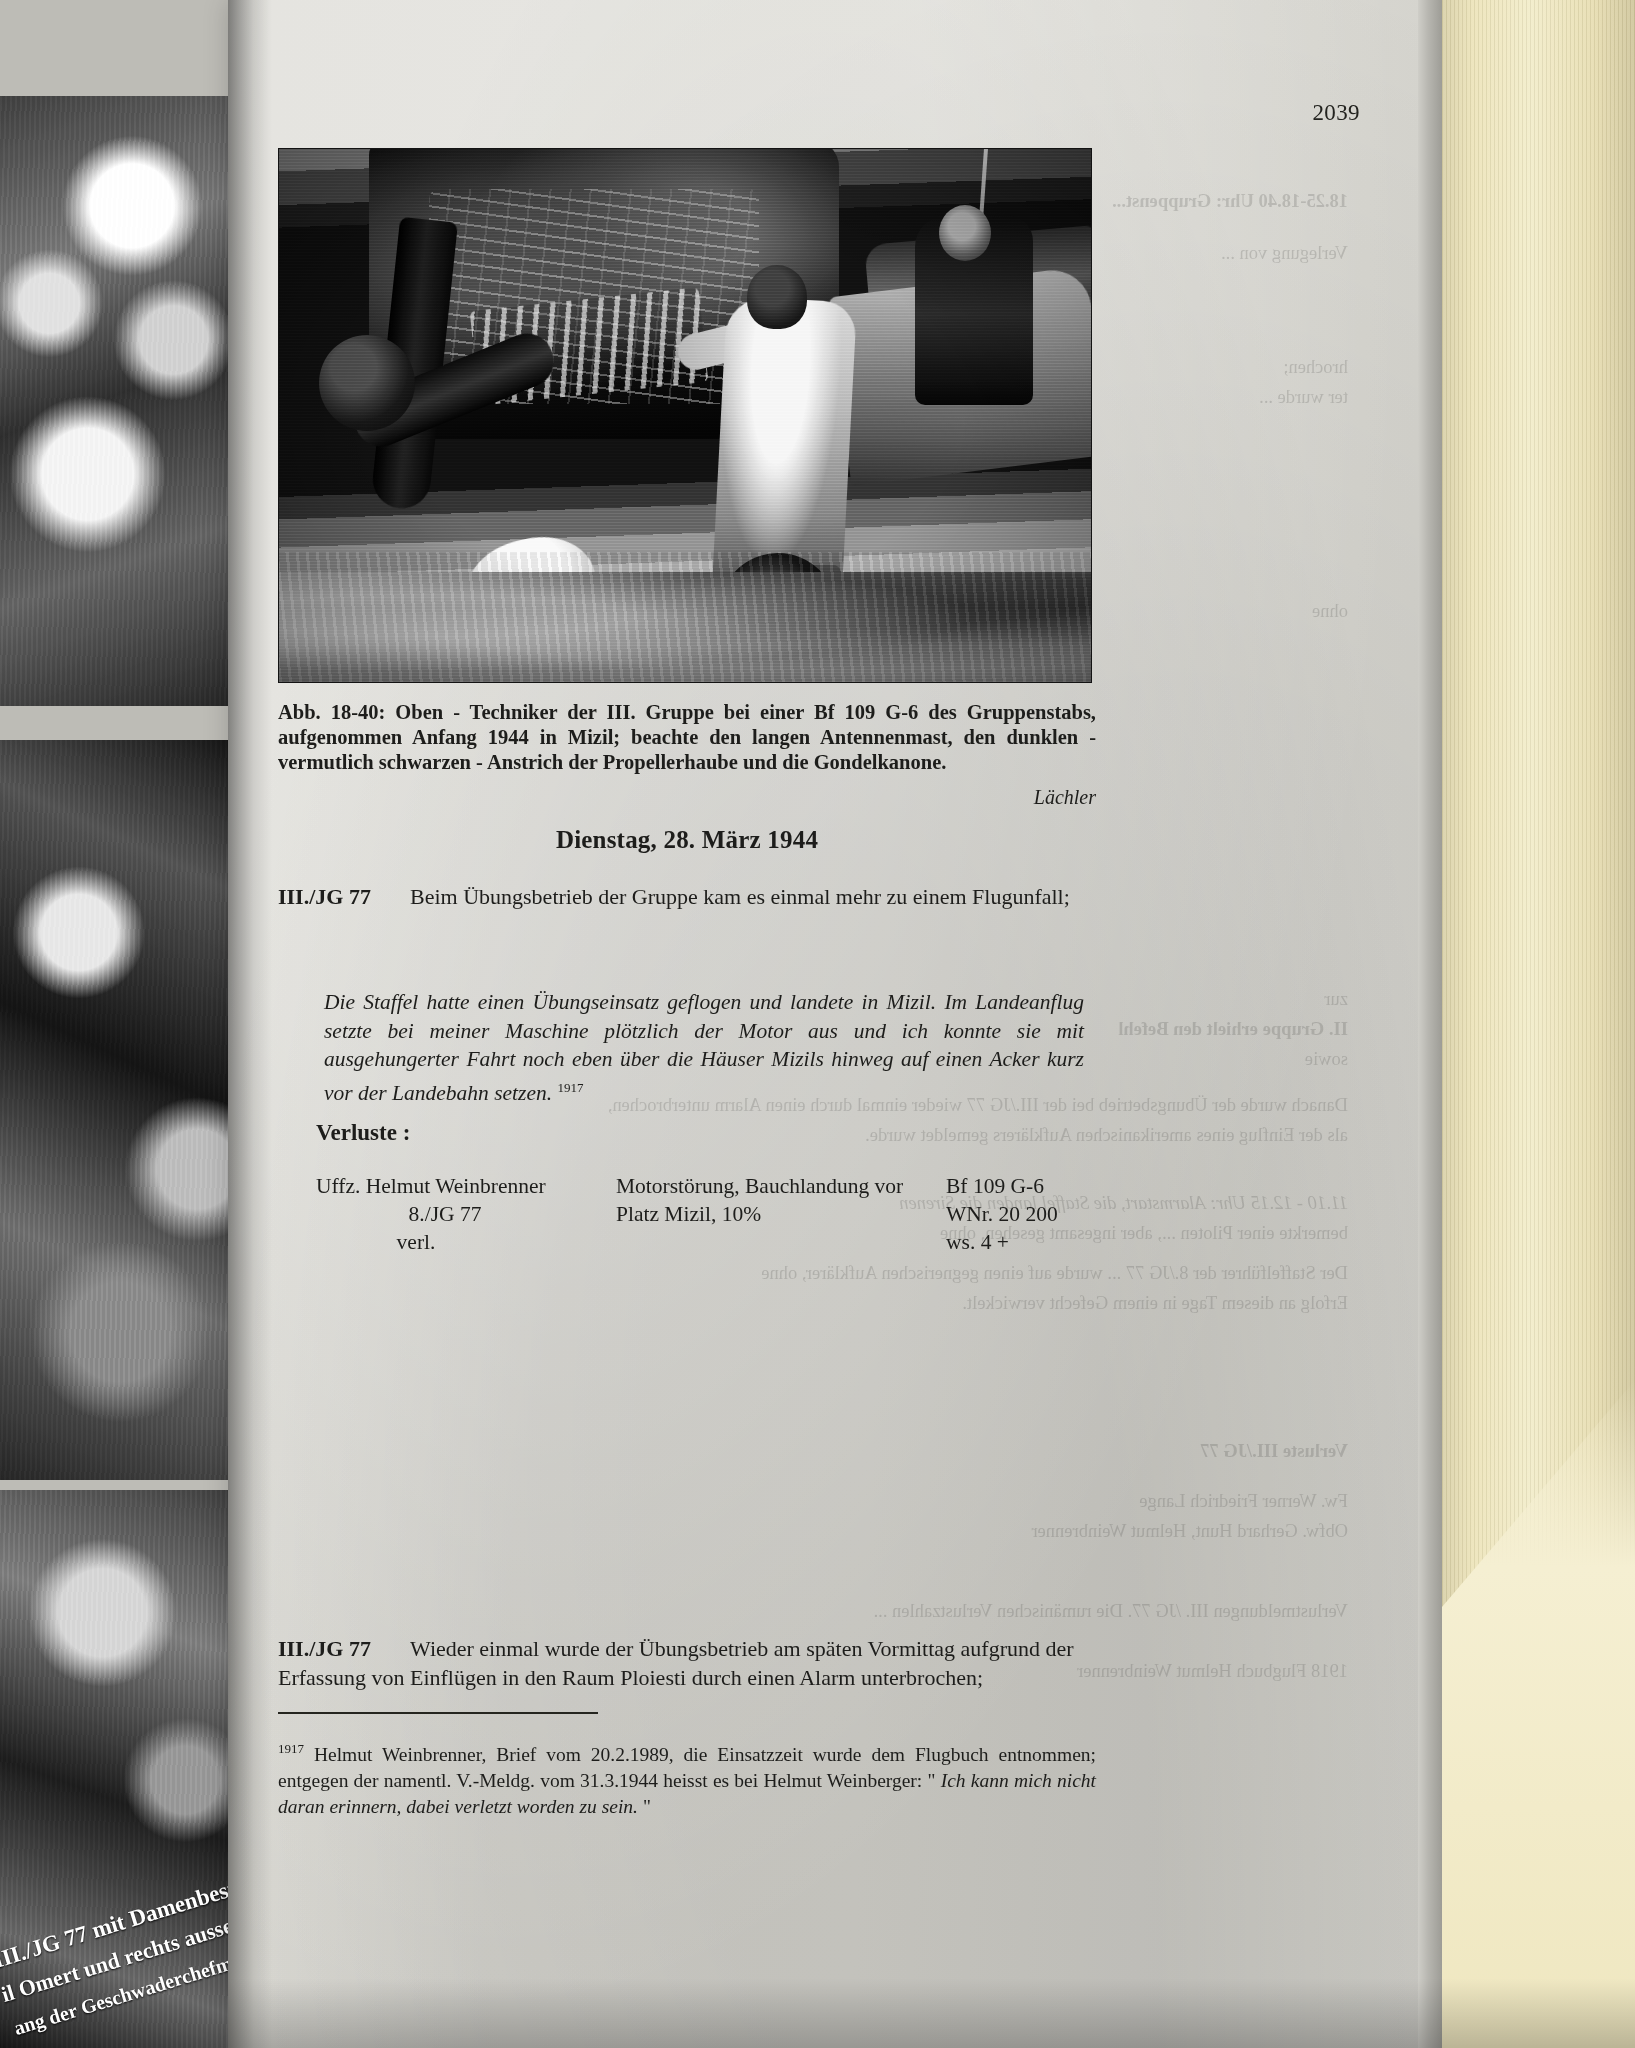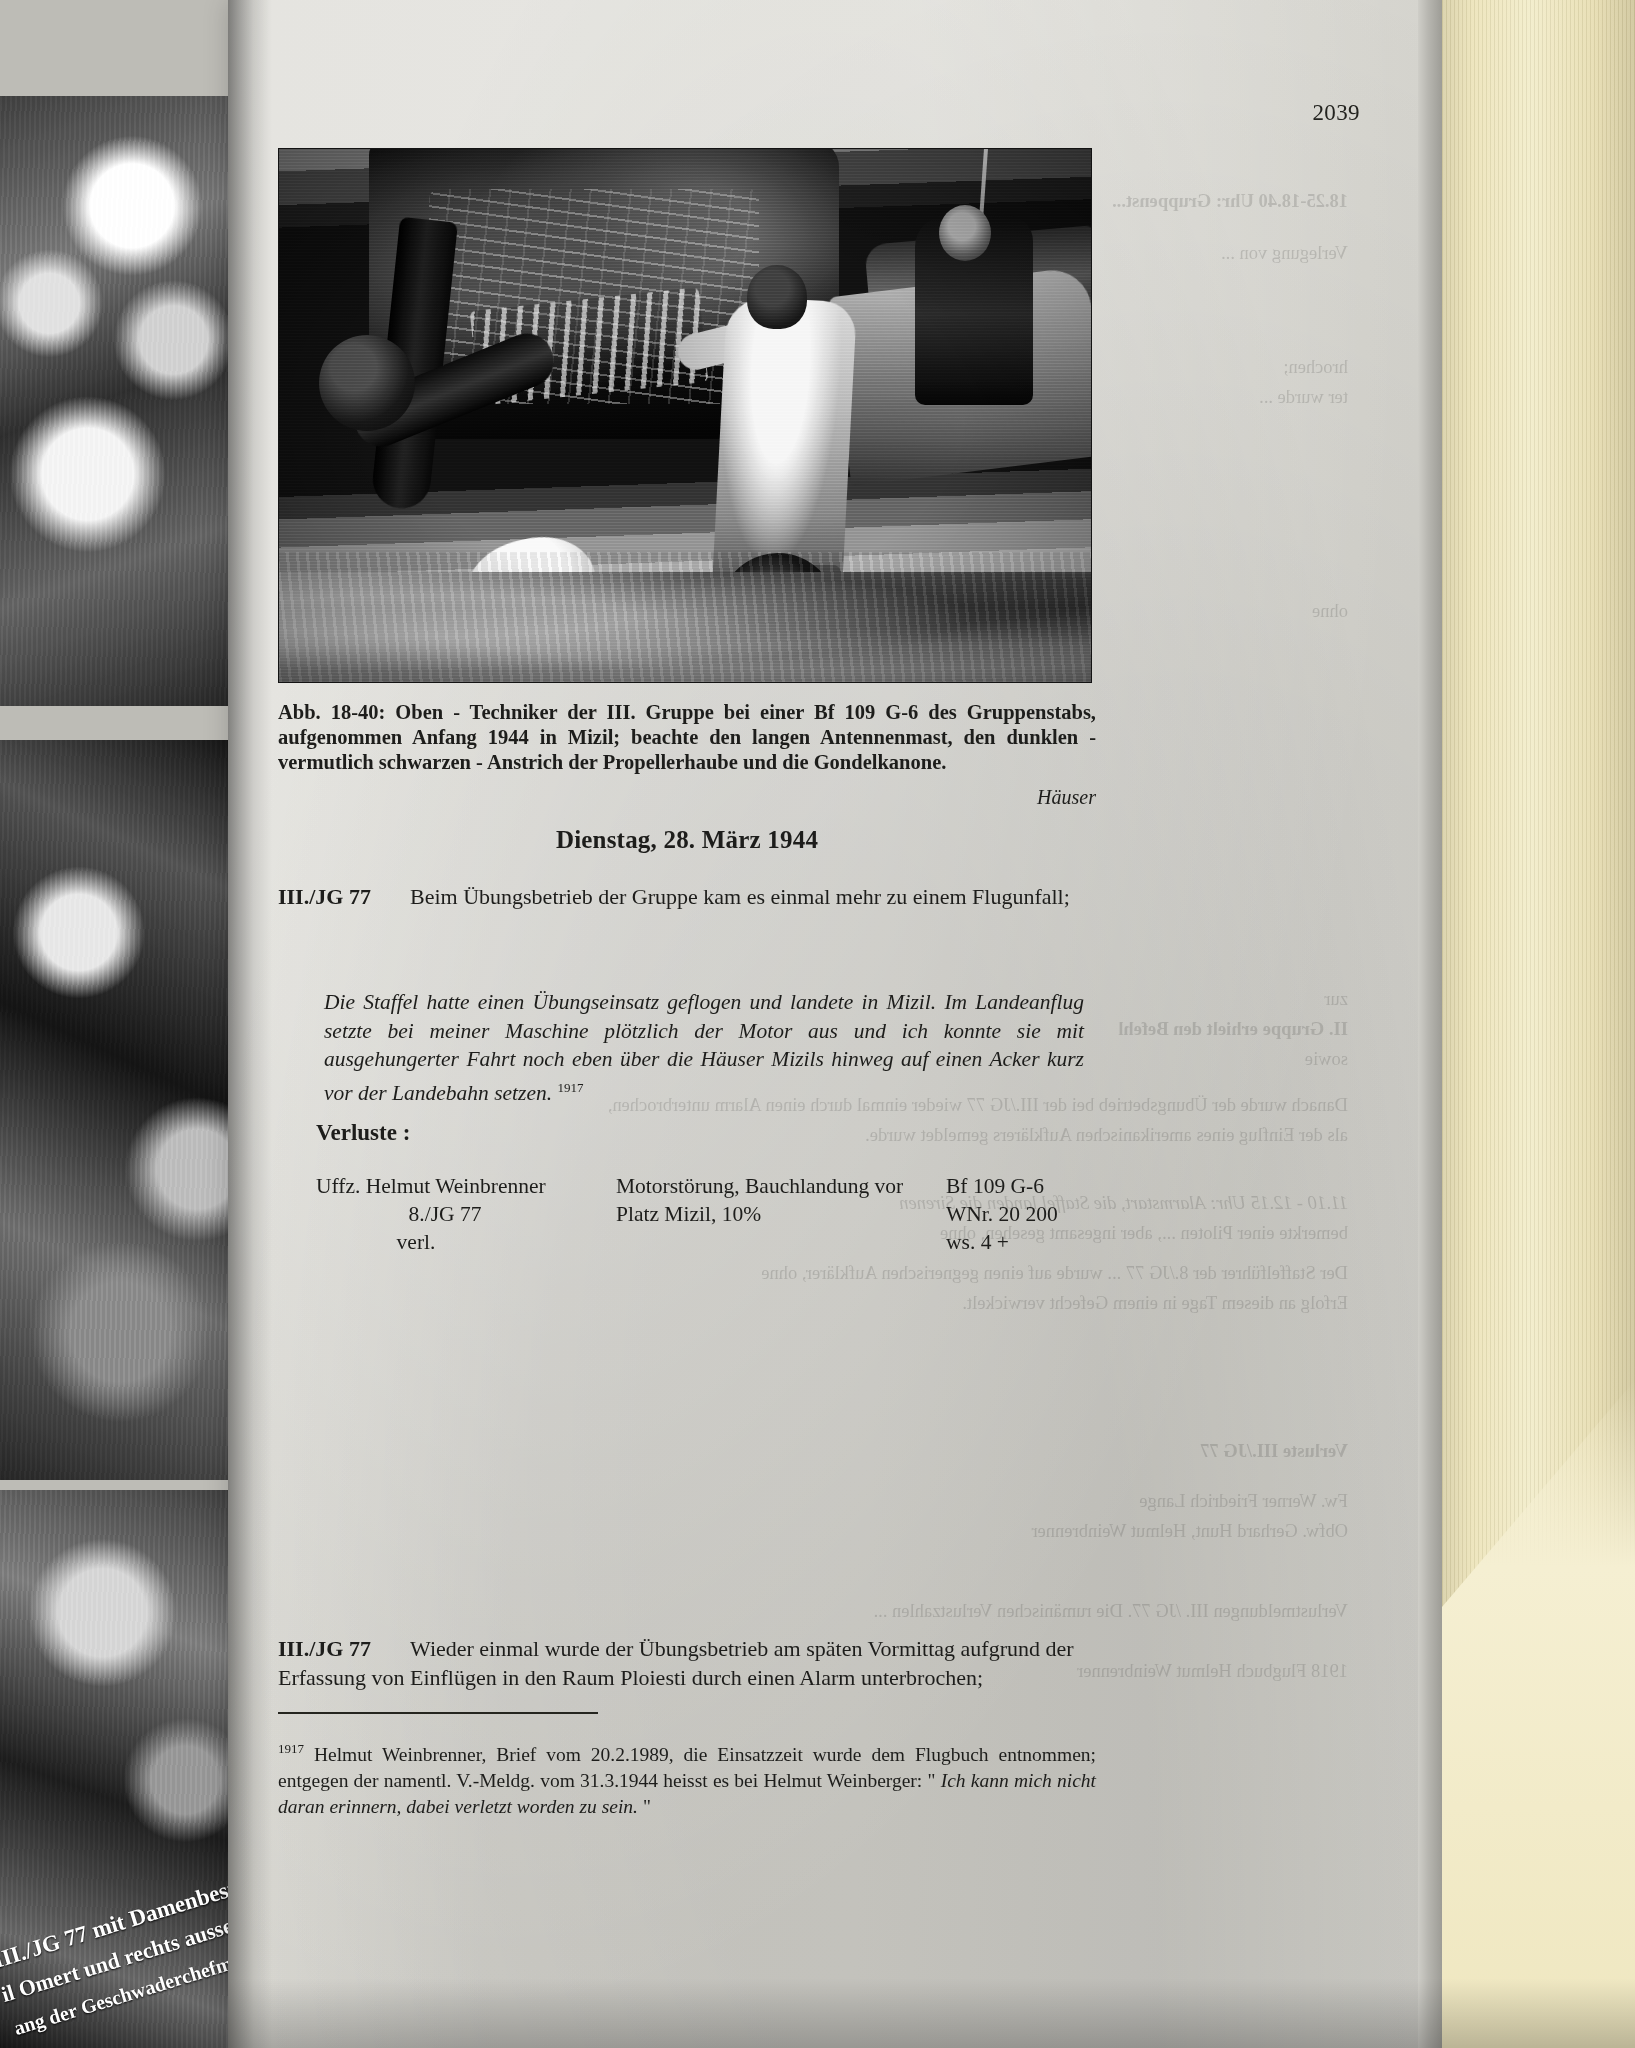--- a/index.html
+++ b/index.html
@@ -432,21 +432,21 @@
       <div class="ph" id="ph-wheel"></div>
       <div class="ph" id="ph-wheel2"></div>
       <div class="ph" id="ph-bucket"></div>
       <div class="ph" id="ph-ground"></div>
       <div class="ph" id="ph-ground-streaks"></div>
       <div id="ph-halftone"></div>
       <div id="ph-vignette"></div>
     </div>
 
     <div id="caption" class="txt">Abb. 18-40: Oben - Techniker der III. Gruppe bei einer Bf 109 G-6 des Gruppenstabs, aufgenommen Anfang 1944 in Mizil; beachte den langen Antennenmast, den dunklen - vermutlich schwarzen - Anstrich der Propellerhaube und die Gondelkanone.</div>
-    <div id="credit" class="txt">Häuser</div>
+    <div id="credit" class="txt">Lächler</div>
 
     <div id="date-1" class="txt dateline">Dienstag, 28. März 1944</div>
 
     <div id="entry-1" class="txt entry">
       <span class="unit">III./JG 77</span><span>Beim Übungsbetrieb der Gruppe kam es einmal mehr zu einem Flugunfall;</span>
     </div>
 
 
     <div id="quote" class="txt">
       <span>Die Staffel hatte einen Übungseinsatz geflogen und landete in Mizil. Im Landeanflug setzte bei meiner Maschine plötzlich der Motor aus und ich konnte sie mit ausgehungerter Fahrt noch eben über die Häuser Mizils hinweg auf einen Acker kurz vor der Landebahn setzen.</span>

